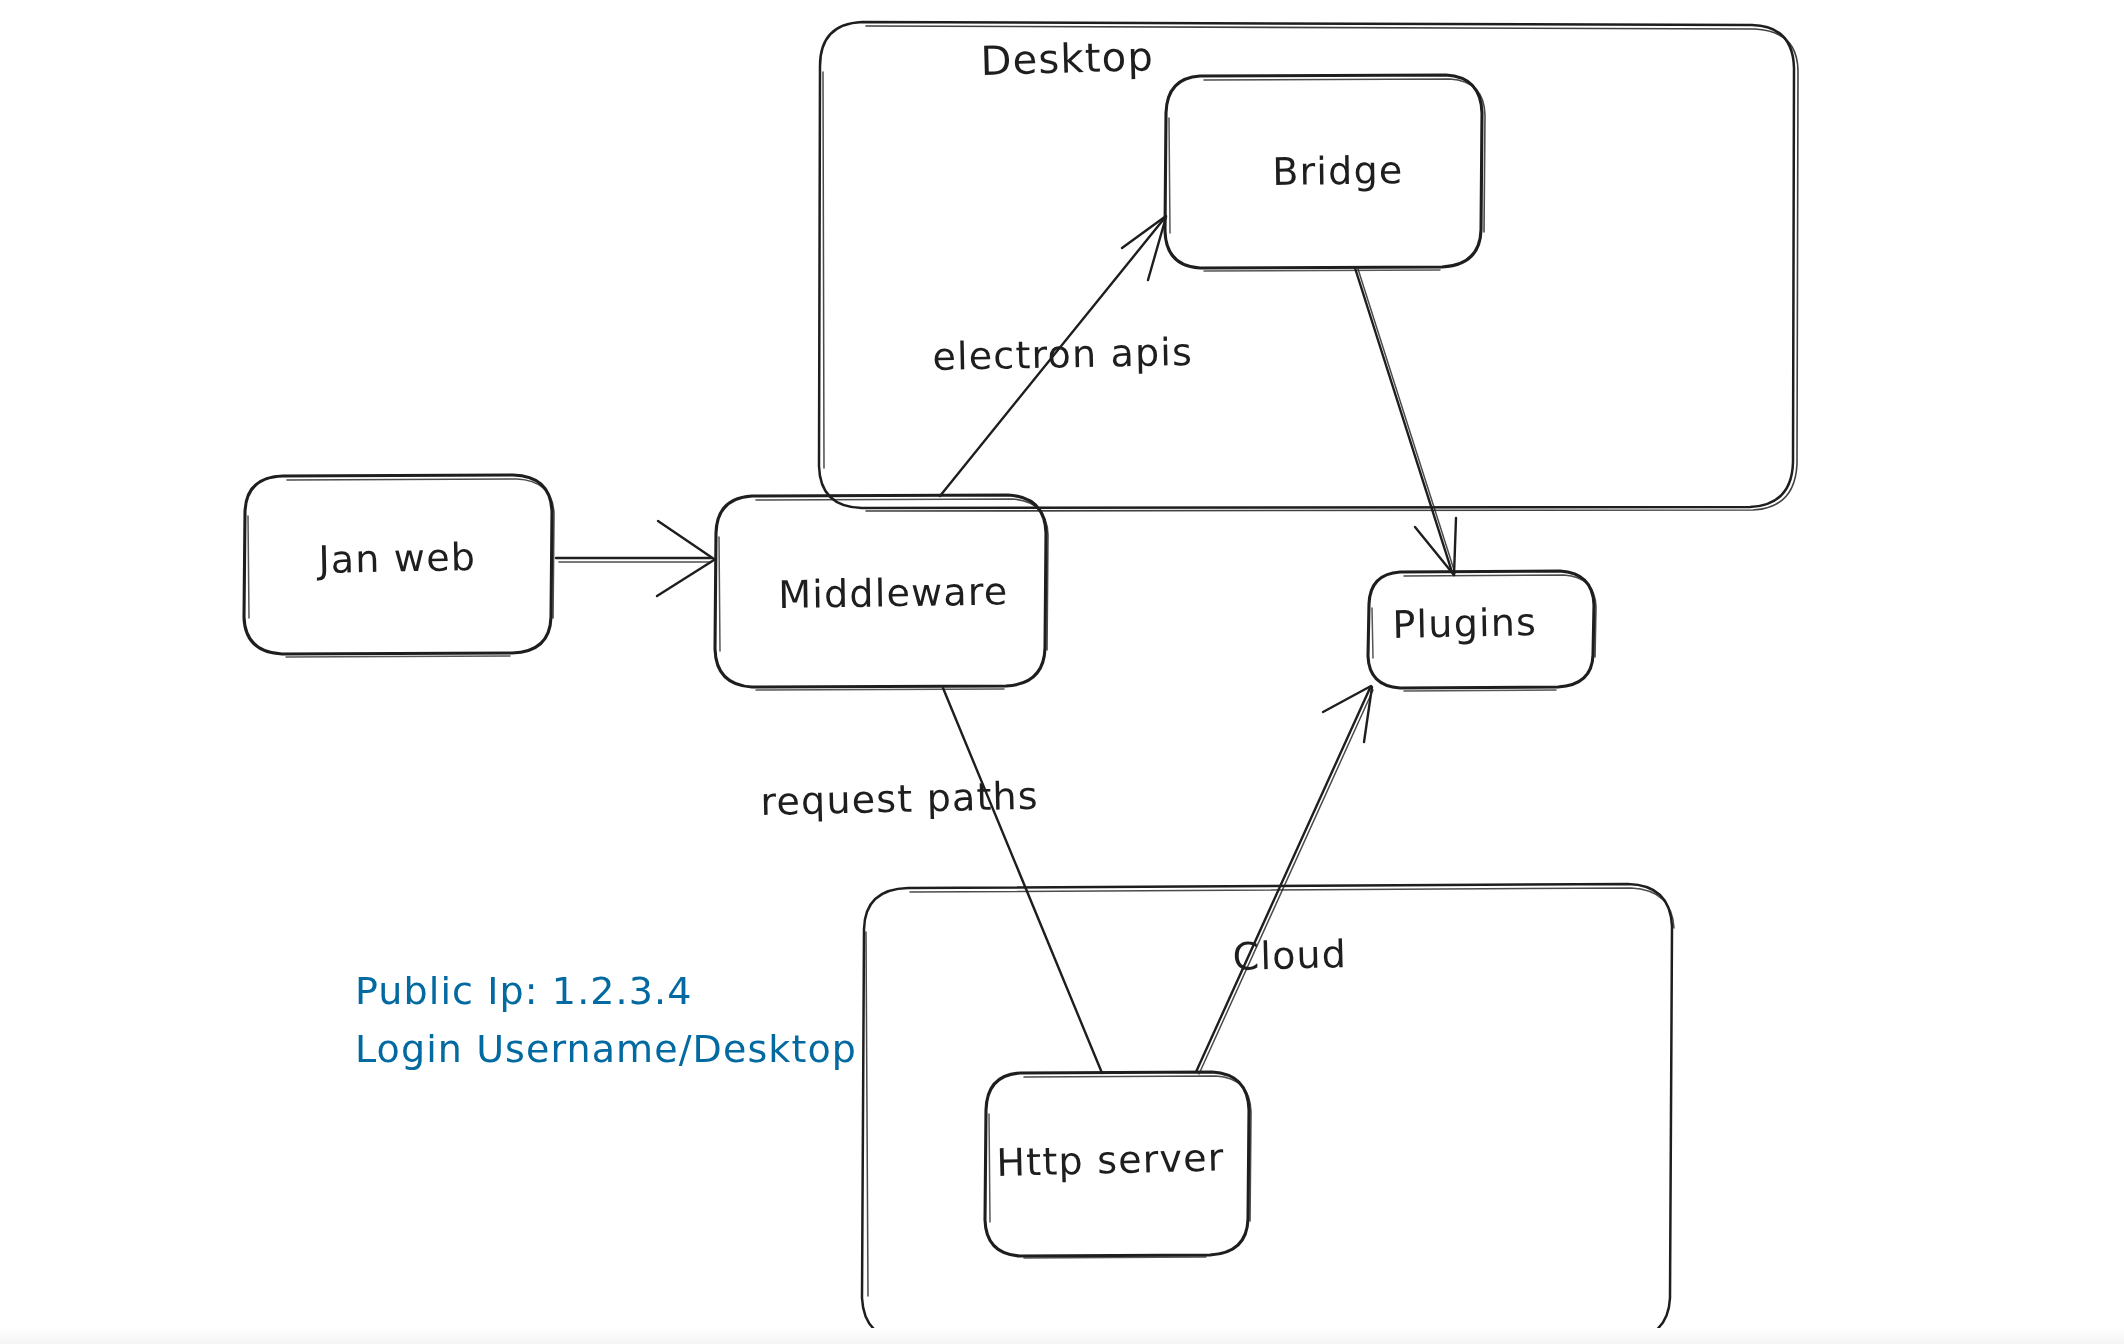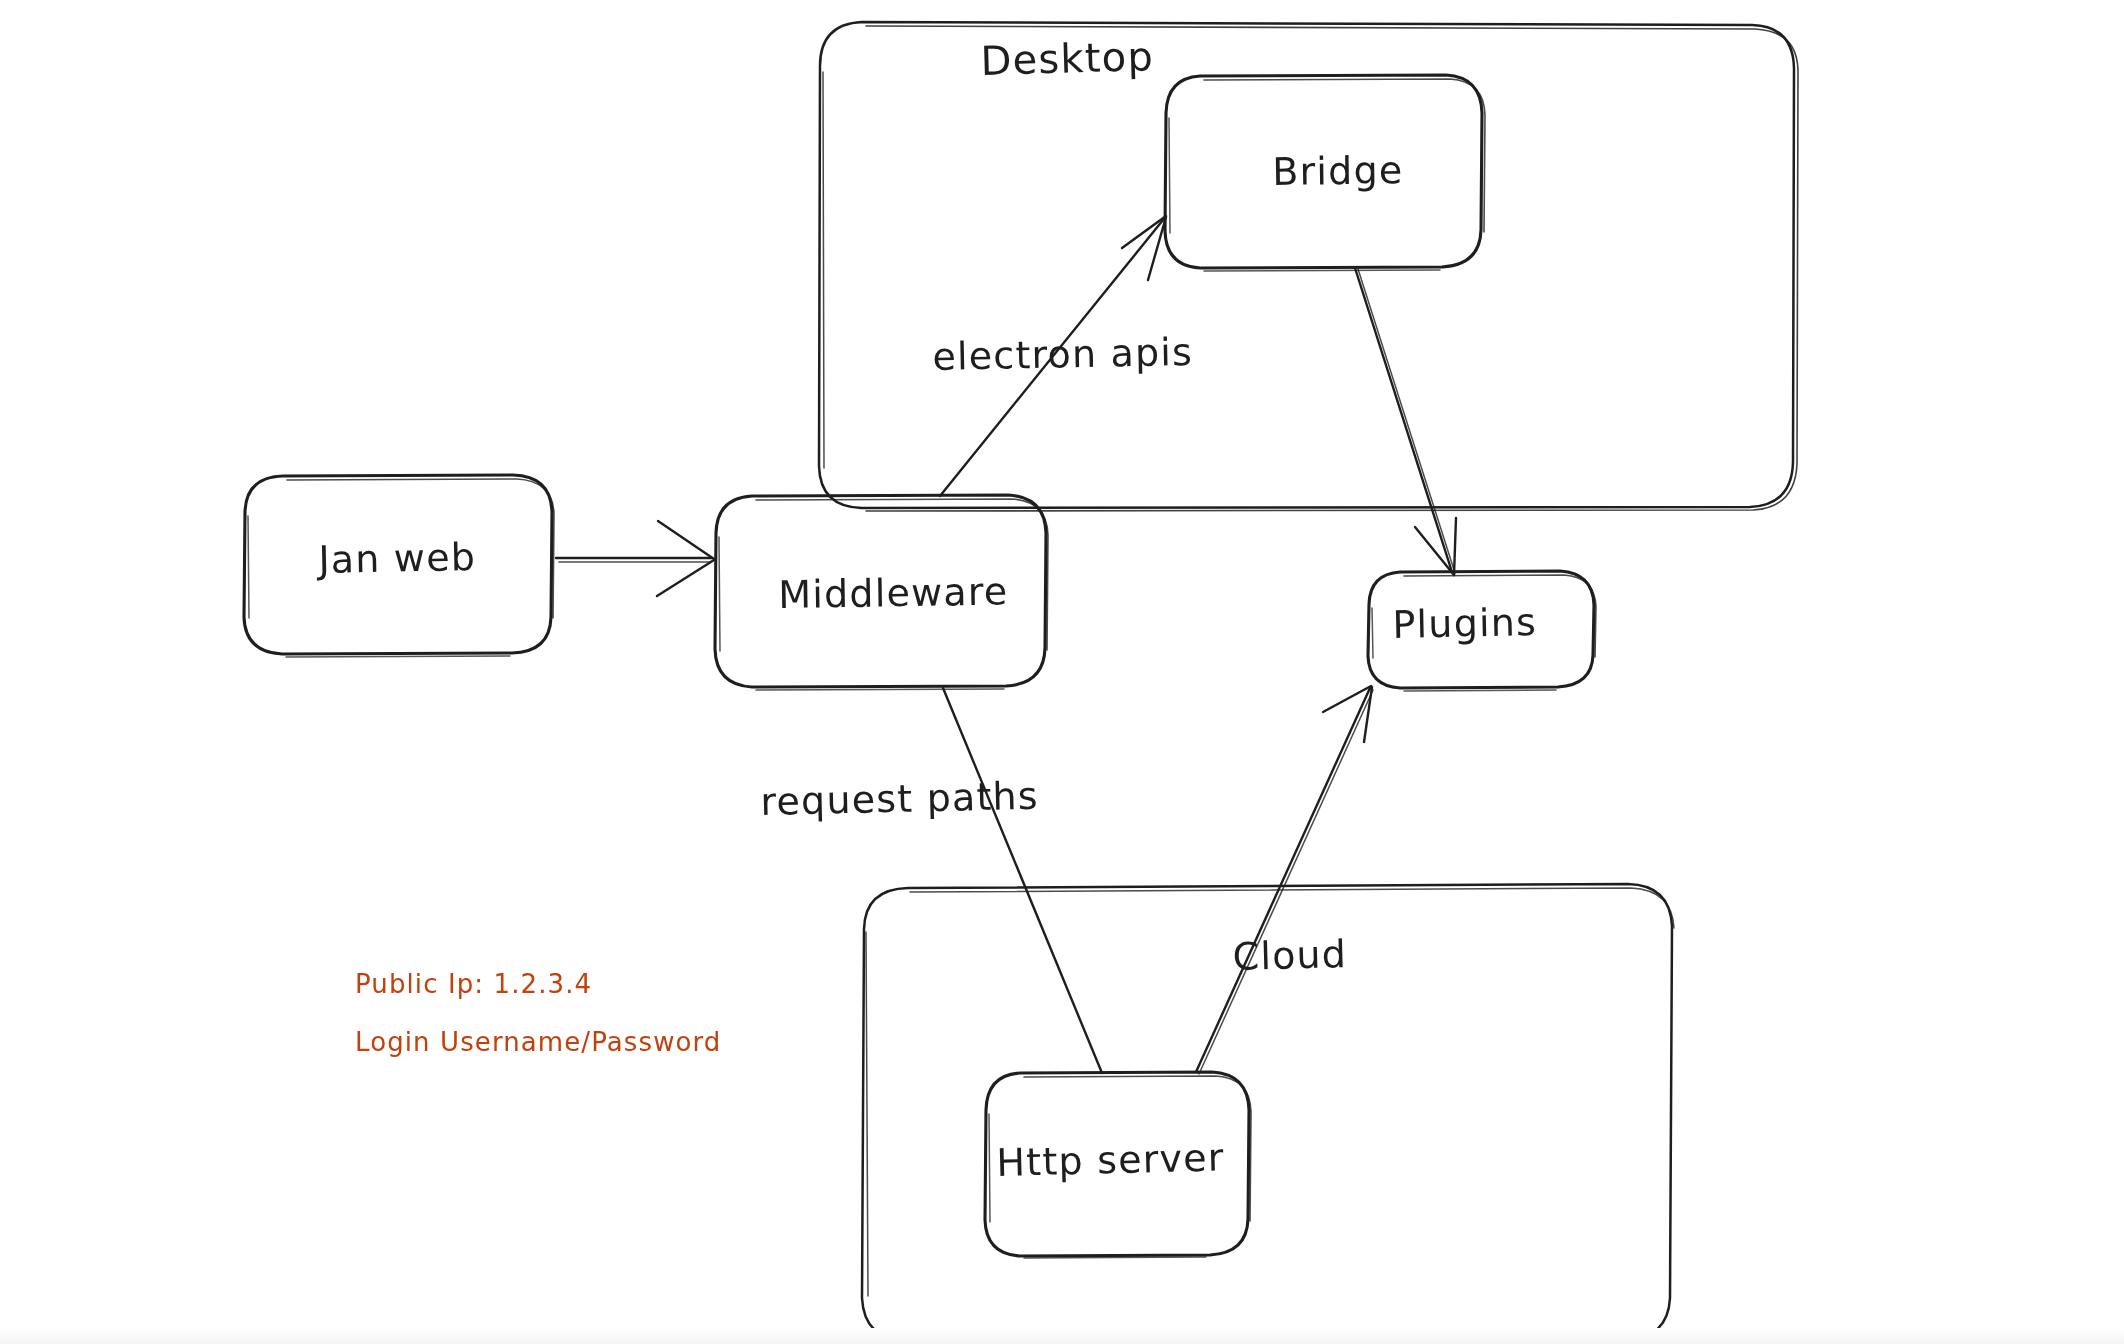--- a/index.html
+++ b/index.html
@@ -58,22 +58,22 @@
   }
   .group-label {
     font-size: 40px;
   }
   .edge-label {
     font-size: 38px;
   }
   .note-block {
     position: absolute;
     font-family: "DejaVu Sans", "Liberation Sans", sans-serif;
-    font-size: 26px;
-    color: #c2410c;
+    font-size: 38px;
+    color: #0369a1;
     line-height: 1.25;
     letter-spacing: 1.1px;
     white-space: pre;
   }
   .bottom-band {
     position: absolute;
     left: 0;
     bottom: 0;
     width: 2124px;
     height: 16px;
@@ -241,17 +241,17 @@
   <div class="hand-label node-label" style="left:996px; top:1141px; transform: rotate(-1.4deg);">Http server</div>
 
   <div class="hand-label edge-label" style="left:932px; top:335px; transform: rotate(-1.1deg);">electron apis</div>
 
   <div class="hand-label edge-label" style="left:760px; top:780px; transform: rotate(-1.3deg);">request paths</div>
 
   <div class="hand-label edge-label" style="left:1232px; top:935px; transform: rotate(-1.5deg);">Cloud</div>
 
   <div class="note-block" style="left:355px; top:968px;">Public Ip: 1.2.3.4</div>
 
-  <div class="note-block" style="left:355px; top:1026px;">Login Username/Password</div>
+  <div class="note-block" style="left:355px; top:1026px;">Login Username/Desktop</div>
 
   <div class="bottom-band"></div>
 
 </div>
 
 </body></html>

